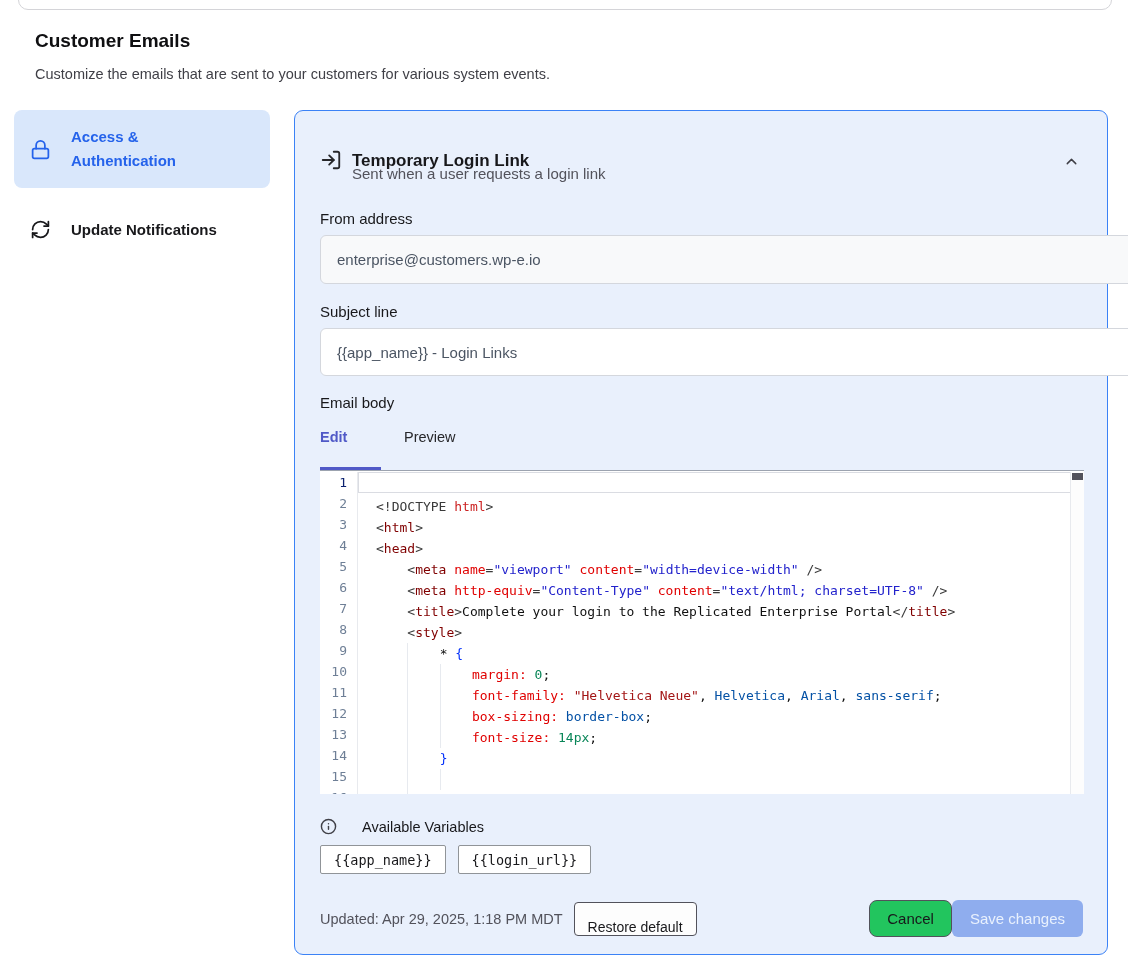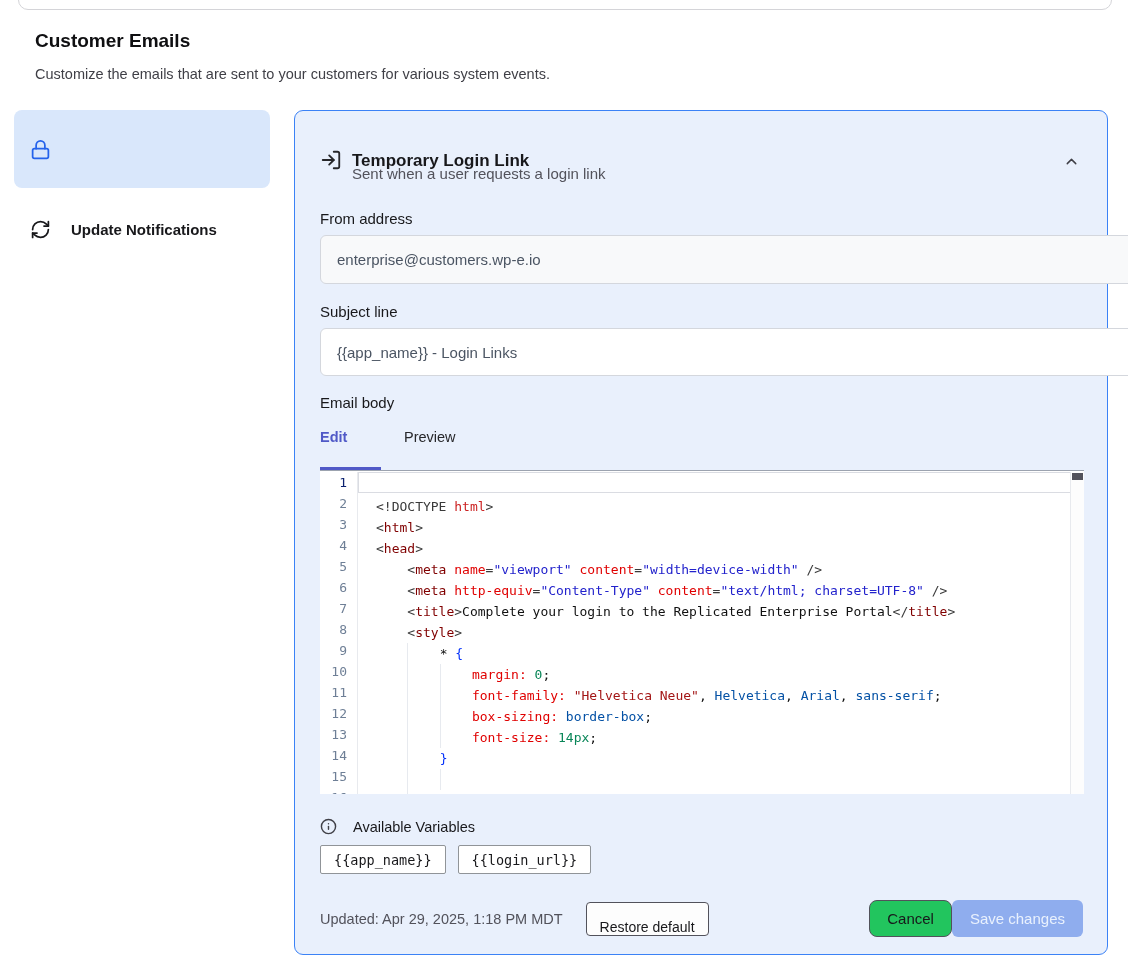--- a/index.html
+++ b/index.html
@@ -53,32 +53,32 @@
   .ig{display:inline-block;white-space:pre;border-left:1px solid #e7eaef;}
   .ig0{border-left:none;}
   .cur-line{position:absolute;left:38px;right:13px;top:1px;height:21px;box-sizing:border-box;
     border:1px solid #dadce2;pointer-events:none;}
   .vscroll{position:absolute;right:0;top:1px;bottom:0;width:13px;border-left:1px solid #e8eaee;background:#fdfdfd;}
   .vthumb{position:absolute;left:1px;top:1px;width:11px;height:7px;background:#52525b;cursor:pointer;}
   .tk-pun{color:#3a3a3a}.tk-tag{color:#800000}.tk-doc{color:#cc2222}.tk-attr{color:#e00000}
   .tk-str{color:#2222cc}.tk-cstr{color:#a31515}.tk-kw{color:#0451a5}.tk-num{color:#098658}
   .tk-brc{color:#0431fa}.tk-pl{color:#111}
   
-  .vars-head{position:absolute;left:25px;top:707px;display:flex;align-items:center;gap:16px;}
+  .vars-head{position:absolute;left:25px;top:707px;display:flex;align-items:center;gap:25px;}
   .vars-head .txt{font-size:14.5px;color:#18181b;}
   .vars-head .icn{color:#3f3f46;display:flex;}
   .chips{position:absolute;left:25px;top:734px;display:flex;gap:12px;}
   .chip{height:29px;box-sizing:border-box;display:flex;align-items:center;padding:0 13px;
     background:#fff;border:1px solid #909498;border-radius:2px;
     font-family:"DejaVu Sans Mono",monospace;font-size:13.5px;color:#18181b;cursor:pointer;}
   
   .p-footer{position:absolute;left:25px;right:24px;top:789px;height:37px;display:flex;align-items:center;}
   .updated{font-size:14.5px;color:#52525b;}
   .btn{box-sizing:border-box;cursor:pointer;font-family:"Liberation Sans",sans-serif;}
-  .btn-restore{margin-left:23px;height:33px;padding:16px 13px;font-size:14px;color:#18181b;
+  .btn-restore{margin-left:11px;height:33px;padding:16px 13px;font-size:14px;color:#18181b;
     background:#fdfdfd;border:1px solid #52525b;border-radius:4px;}
   .btn-cancel{margin-left:auto;height:37px;padding:0 17px;font-size:15px;color:#18181b;
     background:#22c55e;border:1px solid #52525b;border-radius:8px;}
   .btn-save{height:37px;padding:0 18px;font-size:15px;color:#e9f1fd;
     background:#8fadee;border:none;border-radius:6px;}
   svg{display:block;}
 </style>
 </head>
 <body>
 
@@ -88,20 +88,21 @@
 <div class="page-sub">Customize the emails that are sent to your customers for various system events.</div>
 
 <nav>
   <div class="side-item active">
     <span class="icn">
       <svg width="21" height="21" viewBox="0 0 24 24" fill="none" stroke="currentColor" stroke-width="2" stroke-linecap="round" stroke-linejoin="round">
         <rect width="18" height="11" x="3" y="11" rx="2" ry="2"></rect>
           <path d="M7 11V7a5 5 0 0 1 10 0v4"></path>
       </svg>
     </span>
+    <span class="label">Access &amp; Authentication</span>
   </div>
   <div class="side-item plain">
     <span class="icn">
       <svg width="21" height="21" viewBox="0 0 24 24" fill="none" stroke="currentColor" stroke-width="2" stroke-linecap="round" stroke-linejoin="round">
         <path d="M3 12a9 9 0 0 1 9-9 9.75 9.75 0 0 1 6.74 2.74L21 8"></path>
           <path d="M21 3v5h-5"></path>
         <path d="M21 12a9 9 0 0 1-9 9 9.75 9.75 0 0 1-6.74-2.74L3 16"></path>
           <path d="M8 16H3v5"></path>
       </svg>
     </span>

